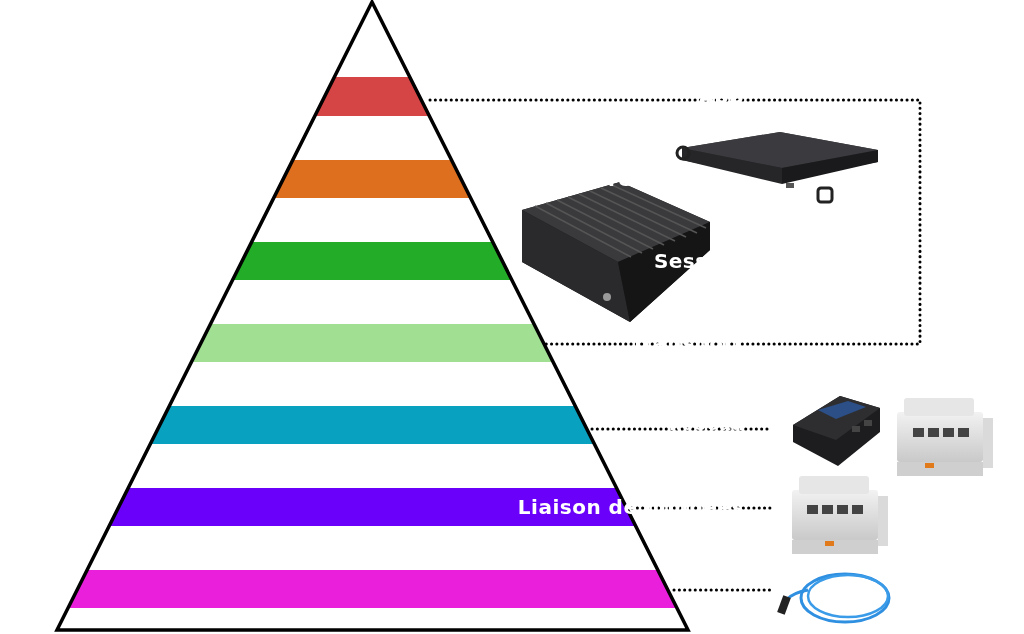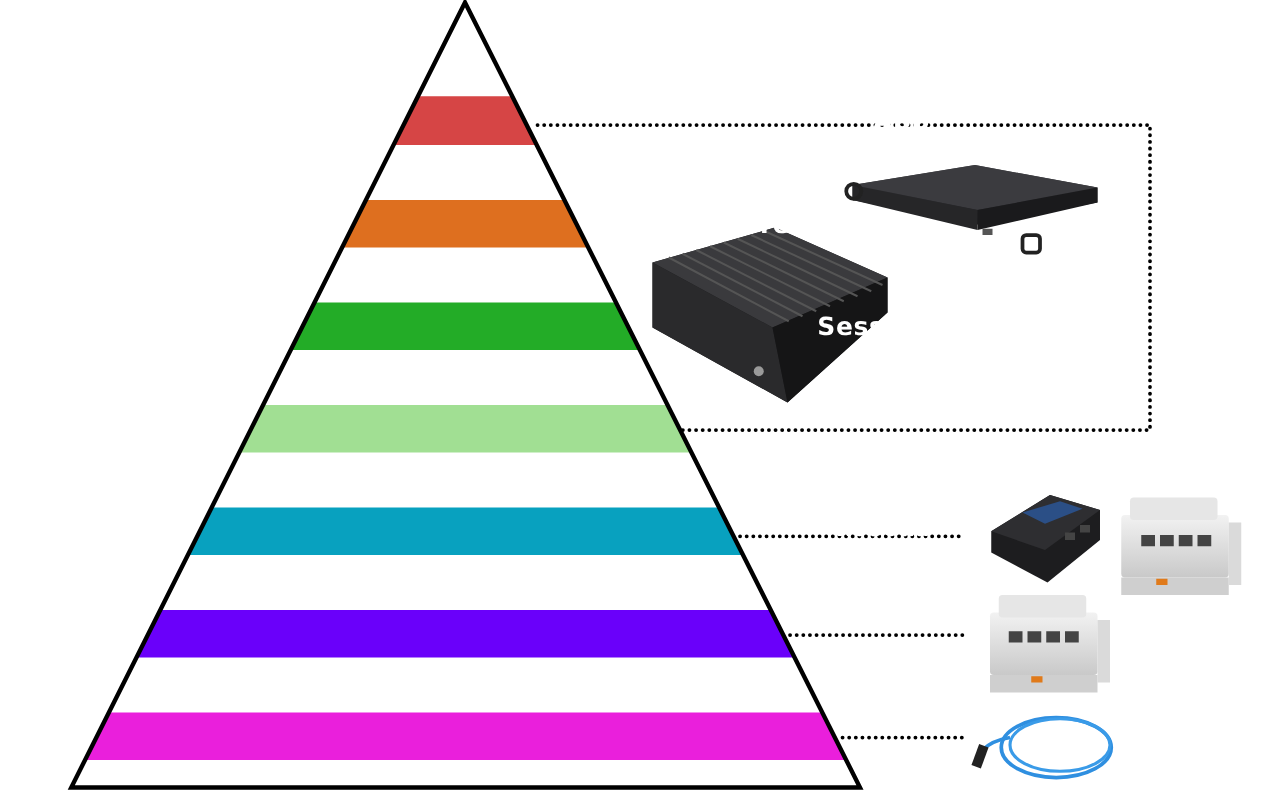--- a/index.html
+++ b/index.html
@@ -117,14 +117,16 @@
     <ellipse cx="845" cy="598" rx="44" ry="24" fill="none" stroke="#2f8fe0" stroke-width="3"></ellipse>
     <ellipse cx="848" cy="596" rx="40" ry="21" fill="none" stroke="#3a9be8" stroke-width="2.5"></ellipse>
     <path d="M808 590 C 796 592, 790 596, 786 600" stroke="#2f8fe0" stroke-width="3" fill="none"></path>
     <rect x="780" y="596" width="8" height="18" transform="rotate(20 784 605)" fill="#222"></rect>
   </g>
 </svg>
 
   <div class="layer-label" style="top:77px;">App</div>
   <div class="layer-label" style="top:242px;">Session</div>
   <div class="layer-label" style="top:160px;">Présentation</div>
+  <div class="layer-label" style="top:324px;">Transport</div>
   <div class="layer-label" style="top:406px;font-family:Liberation Mono, monospace;">Réseau</div>
+  <div class="layer-label" style="top:488px;">Liaison de données</div>
 </div>
 
 </body></html>

